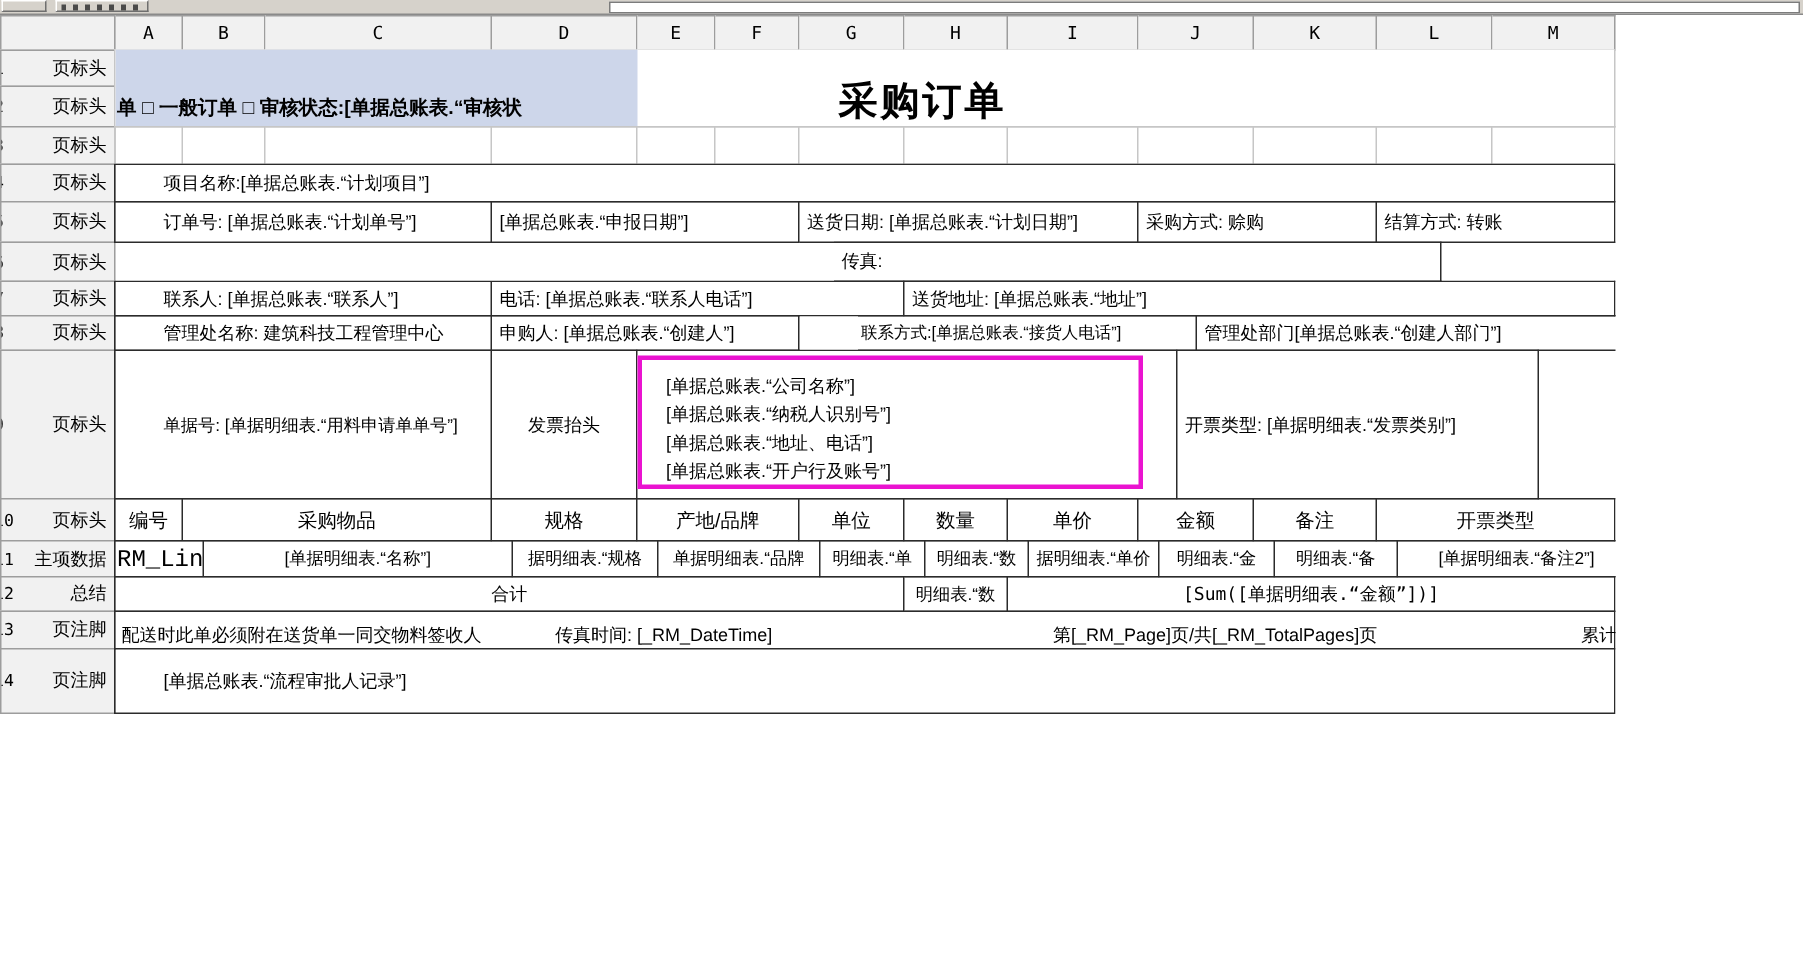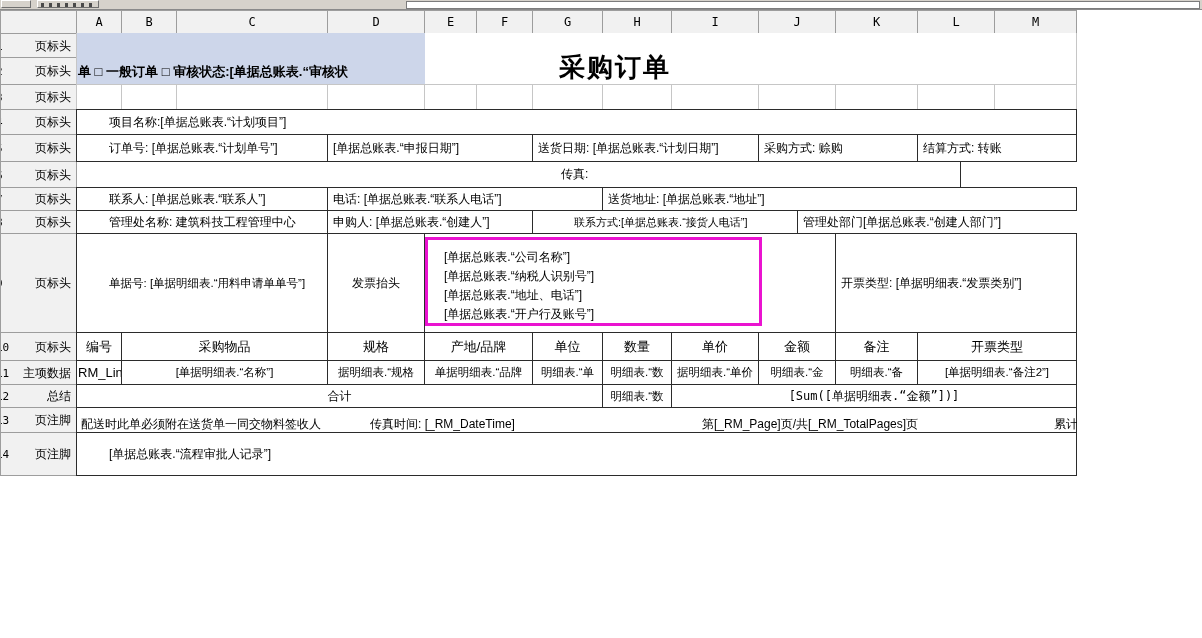--- a/index.html
+++ b/index.html
@@ -195,21 +195,21 @@
   <div class="grow" style="top:210px;height:24px;">
     <div class="c cl" style="width:252px;">管理处名称: 建筑科技工程管理中心</div>
     <div class="c" style="width:205px;">申购人: [单据总账表.“创建人”]</div>
     <div class="c wrapcell" style="width:226px;margin-left:39px;">联系方式:[单据总账表.“接货人电话”]</div>
     <div class="c" style="width:318px;">管理处部门[单据总账表.“创建人部门”]</div>
   </div>
 
   <div class="grow" style="top:233px;height:100px;">
     <div class="c cl" style="width:252px;font-size:11.5px;">单据号: [单据明细表.“用料申请单单号”]</div>
     <div class="c ctr" style="width:97px;">发票抬头</div>
-    <div class="c relcell" style="width:411px;">
+    <div class="c relcell" style="width:360px;">
       <div id="invbox">
         <div class="invline">[单据总账表.“公司名称”]</div>
         <div class="invline">[单据总账表.“纳税人识别号”]</div>
         <div class="invline">[单据总账表.“地址、电话”]</div>
         <div class="invline">[单据总账表.“开户行及账号”]</div>
       </div>
     </div>
     <div class="c" style="width:241px;">开票类型: [单据明细表.“发票类别”]</div>
   </div>
 
@@ -220,21 +220,21 @@
     <div class="c ctr bold" style="width:108px;font-size:13px;">产地/品牌</div>
     <div class="c ctr bold" style="width:70px;font-size:13px;">单位</div>
     <div class="c ctr bold" style="width:69px;font-size:13px;">数量</div>
     <div class="c ctr bold" style="width:87px;font-size:13px;">单价</div>
     <div class="c ctr bold" style="width:77px;font-size:13px;">金额</div>
     <div class="c ctr bold" style="width:82px;font-size:13px;">备注</div>
     <div class="c ctr bold" style="width:159px;font-size:13px;">开票类型</div>
   </div>
 
   <div class="grow" style="top:360px;height:25px;">
-    <div class="c cl" style="width:46px;padding:0 1px;font-size:13px;font-family:Liberation Sans, sans-serif;">RM_Lin</div>
+    <div class="c cl" style="width:60px;padding:0 1px;font-size:16px;font-family:Liberation Mono, monospace;">RM_Lin</div>
     <div class="c ctr" style="width:206px;font-size:11.5px;">[单据明细表.“名称”]</div>
     <div class="c ctr" style="width:97px;font-size:11.5px;">据明细表.“规格</div>
     <div class="c ctr" style="width:108px;font-size:11.5px;">单据明细表.“品牌</div>
     <div class="c ctr" style="width:70px;font-size:11.5px;">明细表.“单</div>
     <div class="c ctr" style="width:69px;font-size:11.5px;">明细表.“数</div>
     <div class="c ctr" style="width:87px;font-size:11.5px;">据明细表.“单价</div>
     <div class="c ctr" style="width:77px;font-size:11.5px;">明细表.“金</div>
     <div class="c ctr" style="width:82px;font-size:11.5px;">明细表.“备</div>
     <div class="c ctr" style="width:159px;font-size:11.5px;">[单据明细表.“备注2”]</div>
   </div>

